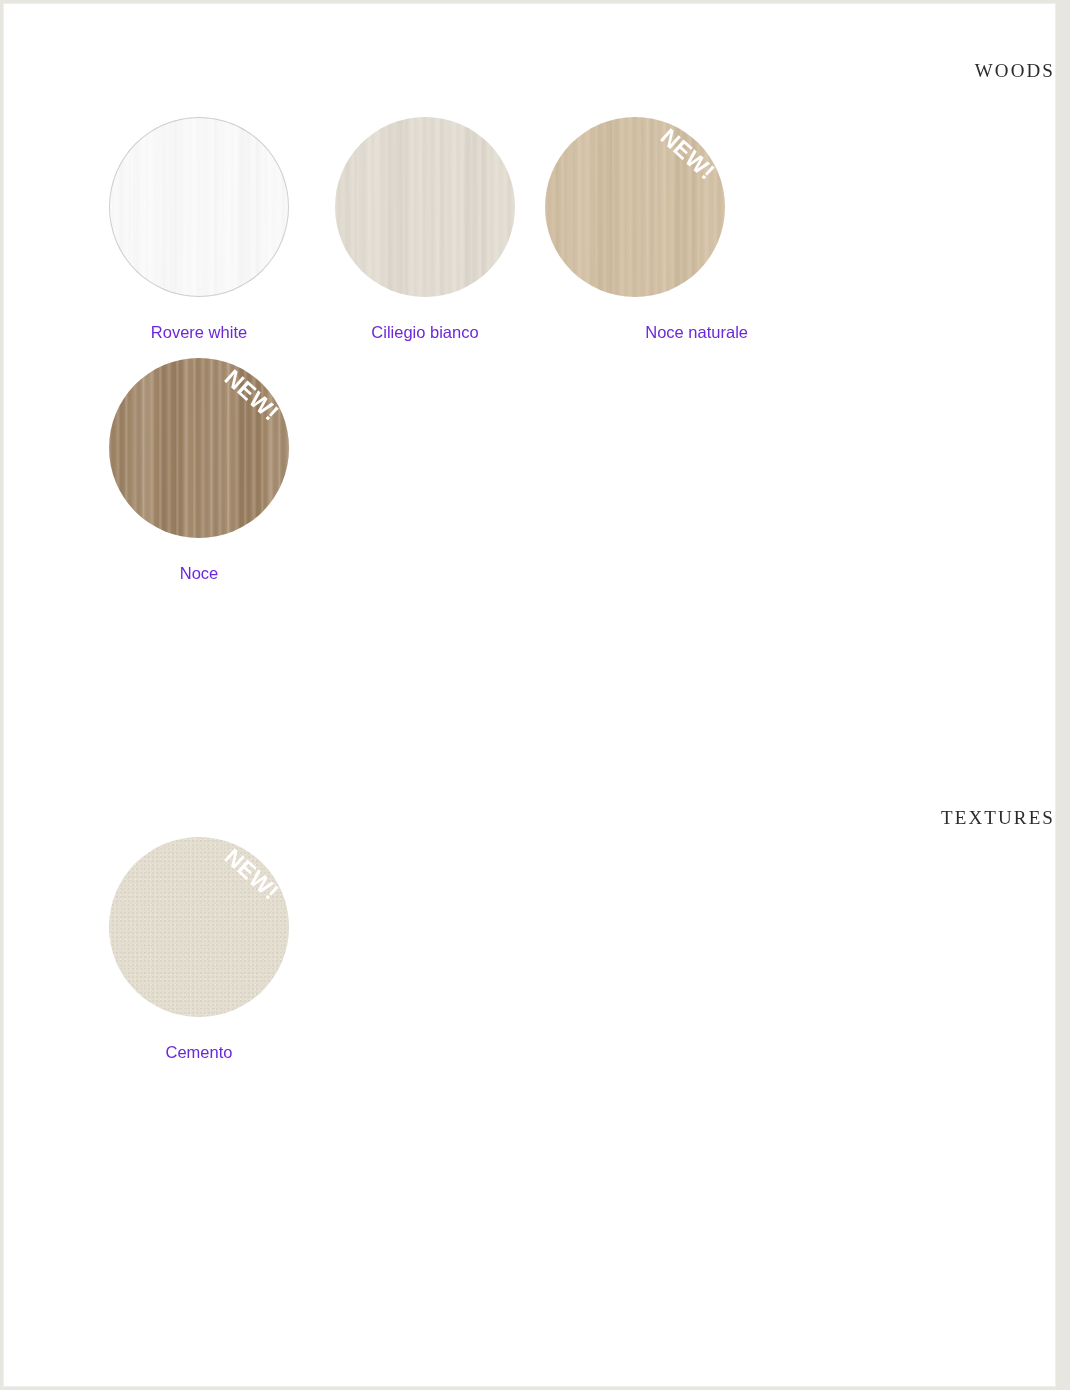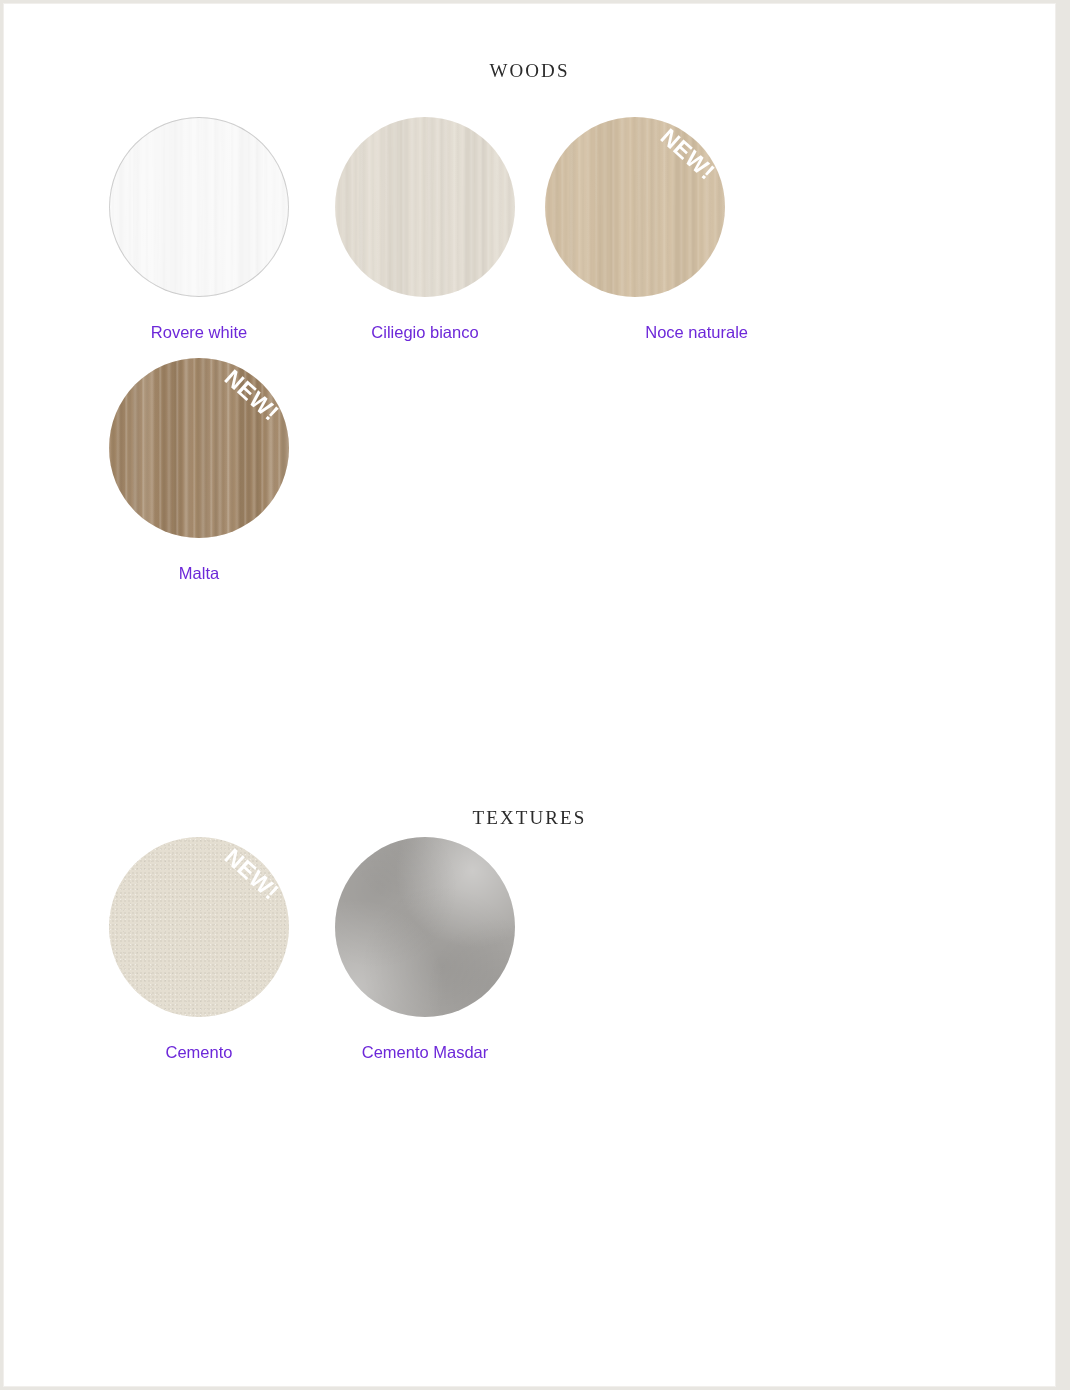--- a/index.html
+++ b/index.html
@@ -24,21 +24,21 @@
     background: #ffffff;
     box-shadow: 0 0 0 1px #f1efec;
     overflow: hidden;
   }
 
   
   .section-heading {
     position: absolute;
     left: 0;
     width: 1051px;
-    text-align: center;
+    text-align: right;
     font-family: "Liberation Serif", serif;
     font-size: 19px;
     letter-spacing: 2.1px;
     color: #2b2b2b;
     white-space: nowrap;
   }
   #woods-heading   { top: 56px; }
   #textures-heading{ top: 776px; margin-top: 27px; }
 
   
@@ -221,21 +221,21 @@
 
     <div class="swatch-row">
 
       <div class="swatch">
         <div class="disc-wrap">
           <div class="disc" style="background-color:#a08464">
             <span class="grain strong"></span>
           </div>
           <span class="new-badge">NEW!</span>
         </div>
-        <div class="swatch-label">Malta</div>
+        <div class="swatch-label">Noce</div>
       </div>
 
 
     </div>
   </div>
 
   <div class="section-heading" id="textures-heading">TEXTURES</div>
 
   <div class="swatch-grid" id="textures-grid">
     <div class="swatch-row">
@@ -244,25 +244,17 @@
         <div class="disc-wrap">
           <div class="disc" style="background-color:#e4ded1">
             <span class="noise"></span>
           </div>
           <span class="new-badge">NEW!</span>
         </div>
         <div class="swatch-label">Cemento</div>
       </div>
 
 
-      <div class="swatch">
-        <div class="disc-wrap">
-          <div class="disc" style="background-color:#aaa8a5">
-            <span class="mottle"></span>
-          </div>
-        </div>
-        <div class="swatch-label">Cemento Masdar</div>
-      </div>
 
     </div>
   </div>
 
 </div>
 
 </body></html>

